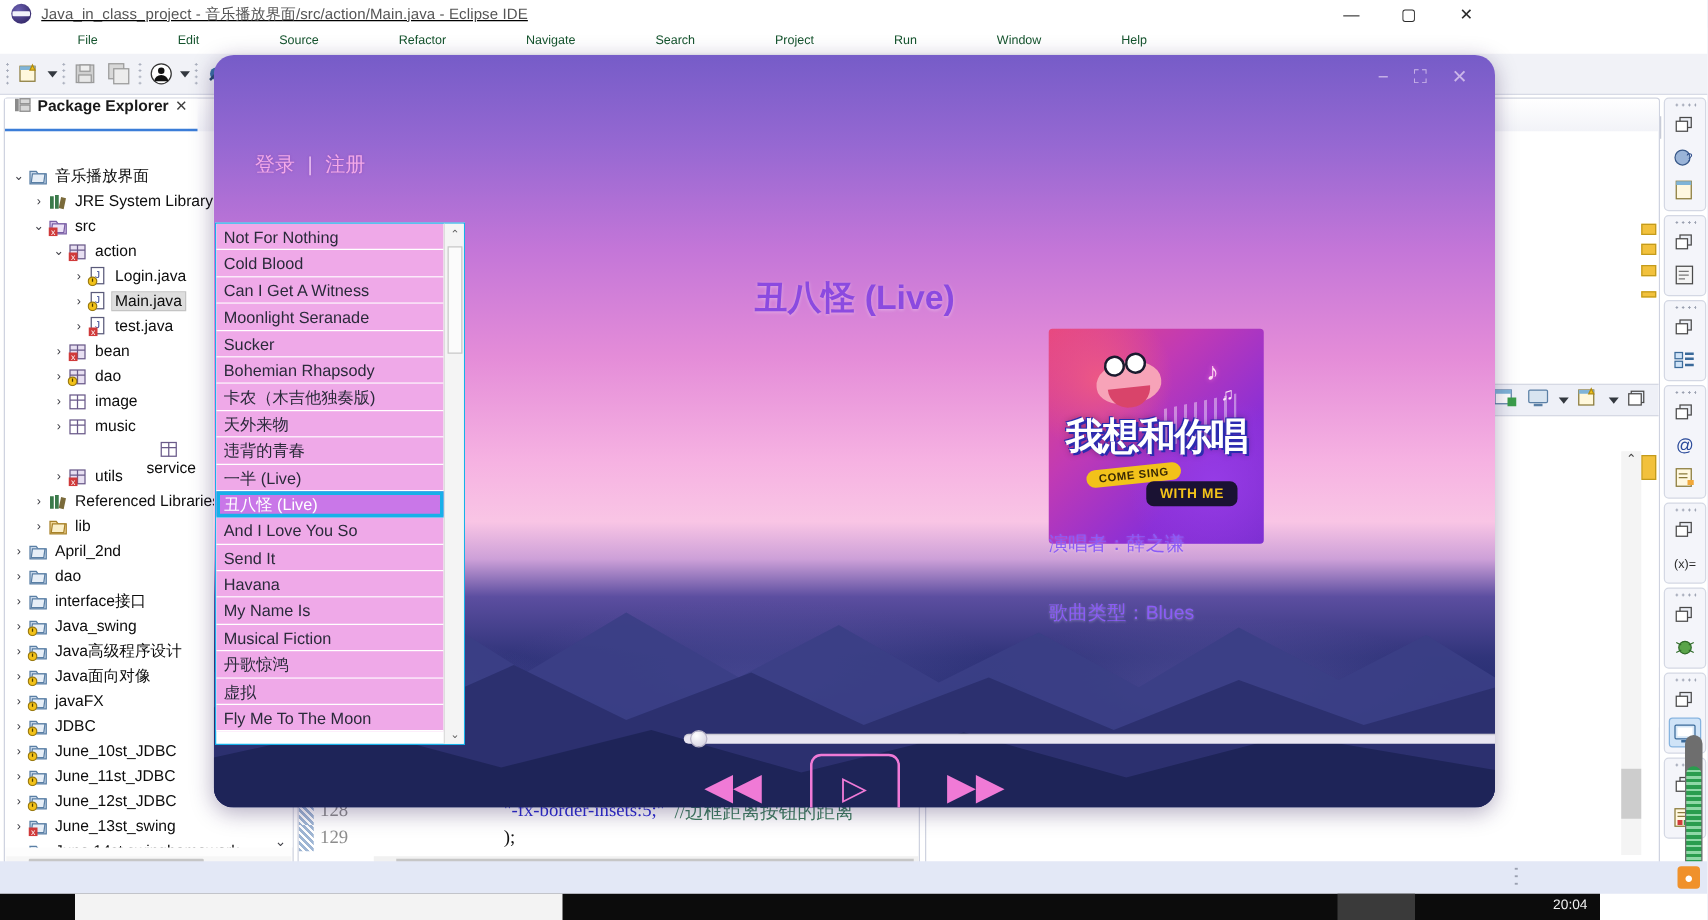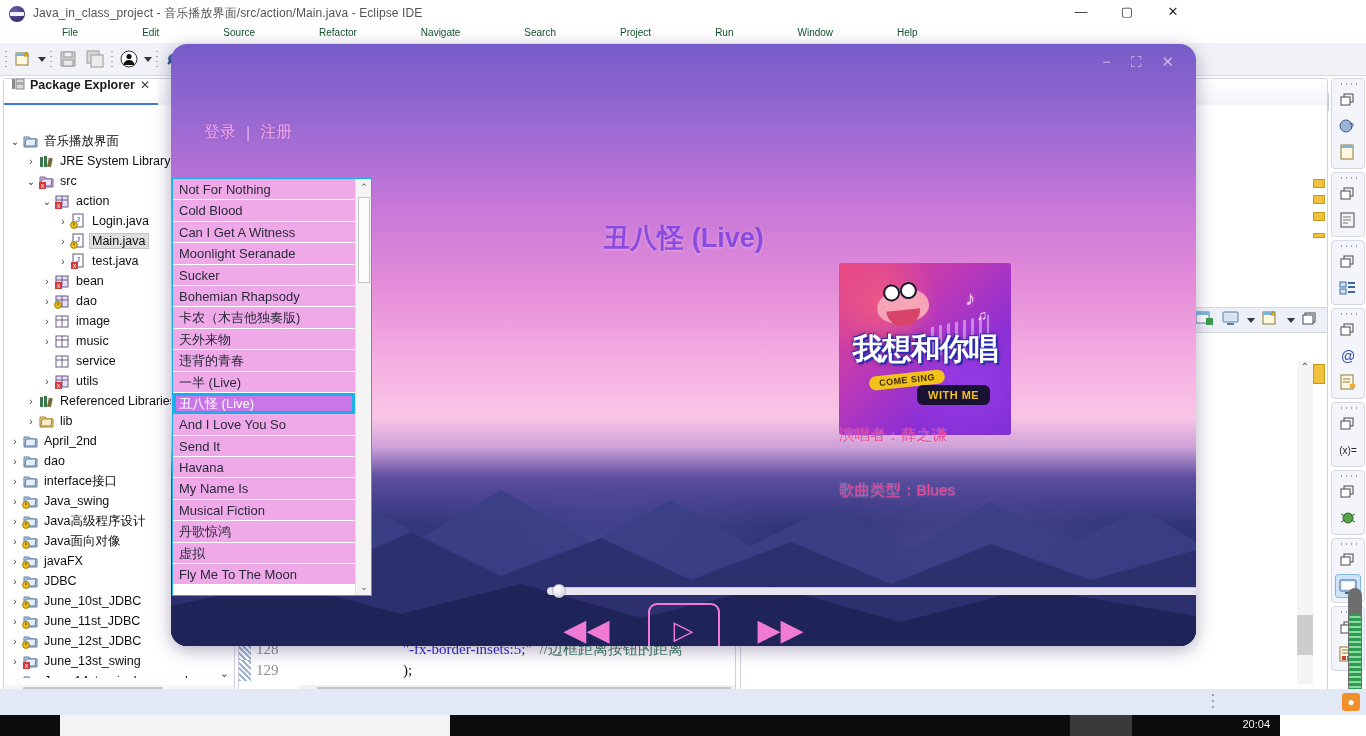--- a/index.html
+++ b/index.html
@@ -13,21 +13,21 @@
   #root {
     position: relative;
     width: 1366px; height: 736px;
     background: #ffffff;
   }
 
   
   .eclipse-titlebar {
     position: absolute; left: 0; top: 0; width: 1196px; height: 22px;
     background: #ffffff;
-    display: flex; align-items: flex-end;
+    display: flex; align-items: center; text-decoration: underline;
   }
   .eclipse-appicon {
     width: 16px; height: 16px; margin-left: 9px; margin-right: 8px;
     border-radius: 50%;
     background: radial-gradient(circle at 35% 30%, #6a5fb0 0%, #3b2f72 70%);
     position: relative;
   }
   .eclipse-appicon::after {
     content: ""; position: absolute; left: 1px; top: 6px;
     width: 14px; height: 4px; background: #f2f2fa; border-radius: 1px;
@@ -318,21 +318,21 @@
     text-shadow: 0 0 4px rgba(255,120,220,.9);
   }
   .aa-note2 { position: absolute; right: 24px; top: 44px; font-size: 14px; color: #ffe6f8; }
   .aa-bars {
     position: absolute; right: 22px; top: 58px; width: 58px; height: 30px;
     background: repeating-linear-gradient(90deg, rgba(255,255,255,.55) 0 3px, transparent 3px 8px);
     transform: skewY(-12deg); opacity: .75;
   }
 
   .meta-line {
-    position: absolute; left: 668px; font-size: 15.5px; color: #ec4899;
+    position: absolute; left: 668px; font-size: 15.5px; color: #8b5cf6;
     text-shadow: 0 1px 2px rgba(255,255,255,.3);
   }
   .meta-singer { top: 381px; }
   .meta-type { top: 436px; }
 
   .seek-wrap { position: absolute; left: 376px; top: 540px; width: 815px; height: 14px; }
   .seek-track {
     position: absolute; left: 0; top: 3px; width: 815px; height: 8px;
     background: #e9e6f2; border-radius: 5px; box-shadow: inset 0 1px 1px rgba(0,0,0,.15);
   }
@@ -612,21 +612,21 @@
         </div>
         <div class="tnode" style="padding-left: 36px;">
           <span class="arrow">›</span>
           <span class="ticon"><svg width="17" height="16" viewBox="0 0 17 16">
               <rect x="2" y="3" width="12" height="11" fill="#ffffff" stroke="#6a5a8a"></rect>
               <line x1="2" y1="7" x2="14" y2="7" stroke="#6a5a8a"></line>
               <line x1="8" y1="3" x2="8" y2="14" stroke="#6a5a8a"></line>
             </svg></span>
           <span class="tlabel">music</span>
         </div>
-        <div class="tnode" style="padding-left: 36px;">
+        <div class="tnode" style="padding-left: 36px; flex-direction: column;">
           <span class="arrow"></span>
           <span class="ticon"><svg width="17" height="16" viewBox="0 0 17 16">
               <rect x="2" y="3" width="12" height="11" fill="#ffffff" stroke="#6a5a8a"></rect>
               <line x1="2" y1="7" x2="14" y2="7" stroke="#6a5a8a"></line>
               <line x1="8" y1="3" x2="8" y2="14" stroke="#6a5a8a"></line>
             </svg></span>
           <span class="tlabel">service</span>
         </div>
         <div class="tnode" style="padding-left: 36px;">
           <span class="arrow">›</span>

